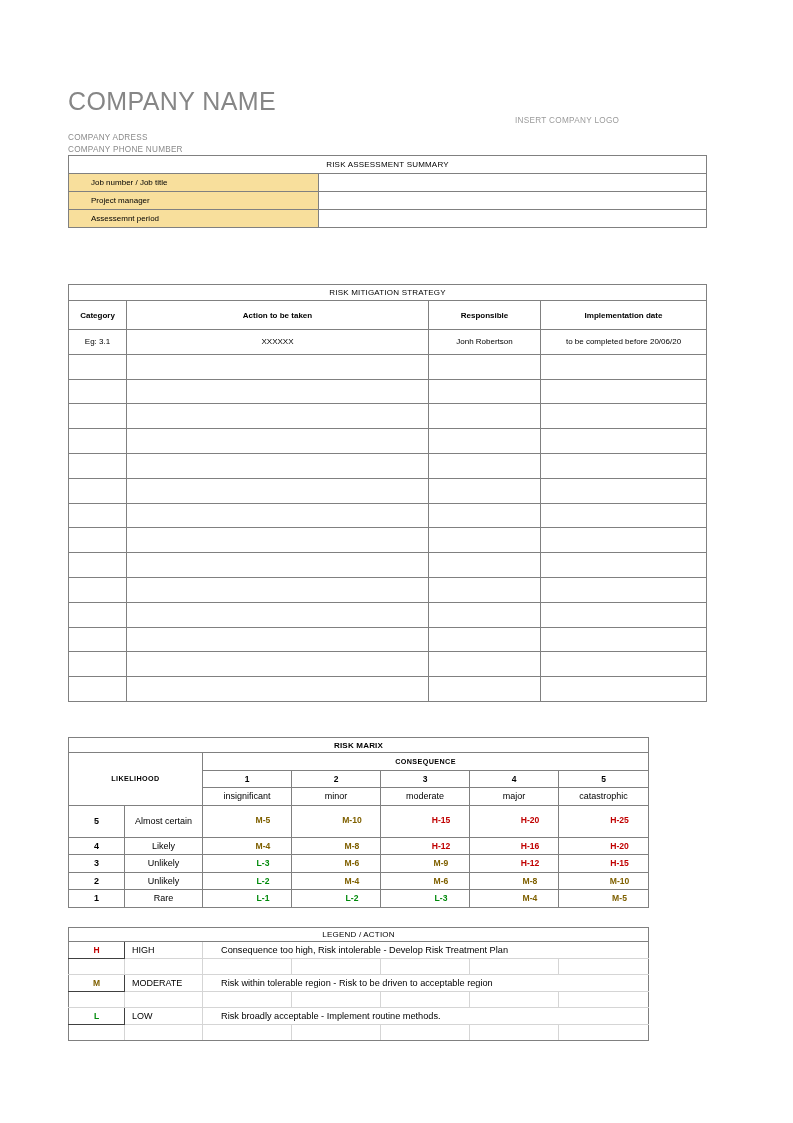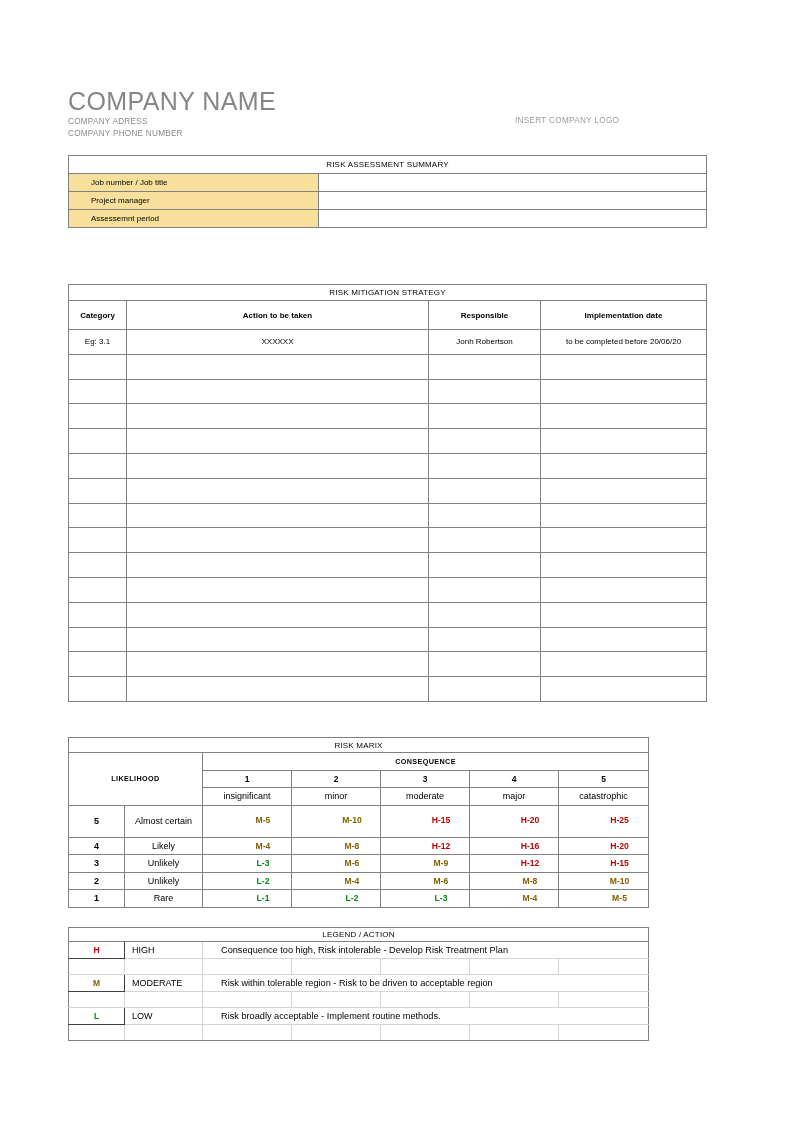--- a/index.html
+++ b/index.html
@@ -25,21 +25,21 @@
     color: #868686;
     font-weight: 400;
     line-height: 1.05;
     white-space: nowrap;
   }
   .company-sub {
     font-size: 8.2px;
     color: #8a8a8a;
     letter-spacing: 0.25px;
     line-height: 1.48;
-    margin-top: 2px;
+    margin-top: 18px;
   }
   .logo-text {
     position: absolute;
     left: 447px; top: 28px;
     font-size: 8.2px;
     color: #9a9a9a;
     letter-spacing: 0.3px;
     white-space: nowrap;
   }
 
@@ -91,21 +91,21 @@
   #mitigation-table td.hdr { font-weight: bold; height: 29px; }
   #mitigation-table tr.title-row td { height: 16px; }
 
   
   #matrix-table {
     position: absolute;
     left: 68px; top: 737px;
     width: 580px;
   }
   #matrix-table td { height: 17.5px; text-align: center; font-size: 8px; }
-  #matrix-table td.mtitle { height: 15px; }
+  #matrix-table td.mtitle { height: 15px; font-weight: bold; }
   #matrix-table td.likeli {
     font-weight: bold; font-size: 7.2px; letter-spacing: 0.4px;
   }
   #matrix-table td.conseq { font-weight: bold; font-size: 7.2px; letter-spacing: 0.4px; }
   #matrix-table td.num { font-weight: bold; font-size: 8.5px; }
   #matrix-table td.word { font-size: 9px; }
   #matrix-table td.lvl { font-weight: bold; font-size: 9px; }
   #matrix-table td.lname { font-size: 9px; }
   #matrix-table td.tall { height: 32px; white-space: normal; line-height: 1.12; }
   #matrix-table td.cell { font-weight: bold; font-size: 8.6px; padding-left: 36px; }

